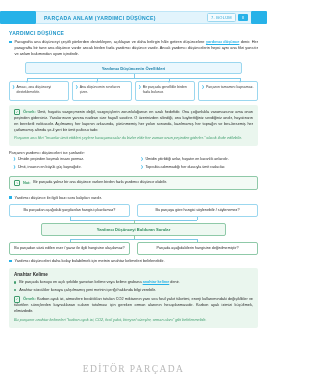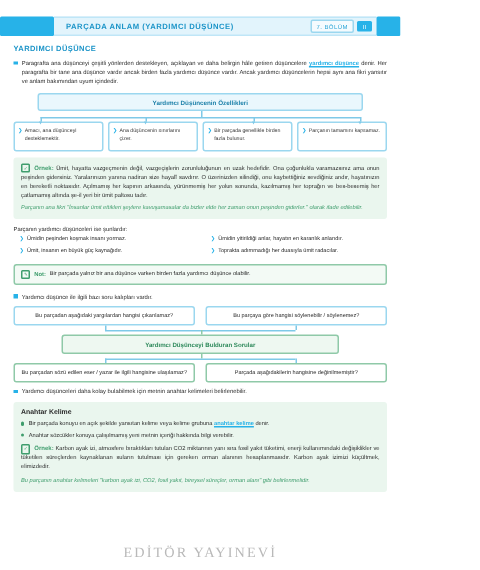--- a/index.html
+++ b/index.html
@@ -551,13 +551,13 @@
 
     <div class="ornek-text" style="margin-top:3px"><span class="ornek-head">
           <span class="ornek-icon">✓</span>
           <span class="ornek-label">Örnek:</span>
         </span> <span>Karbon ayak izi, atmosfere bıraktıkları tutulan CO2 miktarının yanı sıra fosil yakıt tüketimi, enerji kullanımındaki değişiklikler ve tüketilen süreçlerden kaynaklanan suların tutulması için gereken orman alanının hesaplanmasıdır. Karbon ayak izimizi küçültmek, elimizdedir.</span></div>
     <span class="italic-green">Bu parçanın anahtar kelimeleri "karbon ayak izi, CO2, fosil yakıt, bireysel süreçler, orman alanı" gibi belirlenmelidir.</span>
   </div>
 
 </div>
 
-<div class="footer">EDİTÖR YAYINEVİ</div>
+<div class="footer">EDİTÖR PARÇADA</div>
 
 </body></html>

